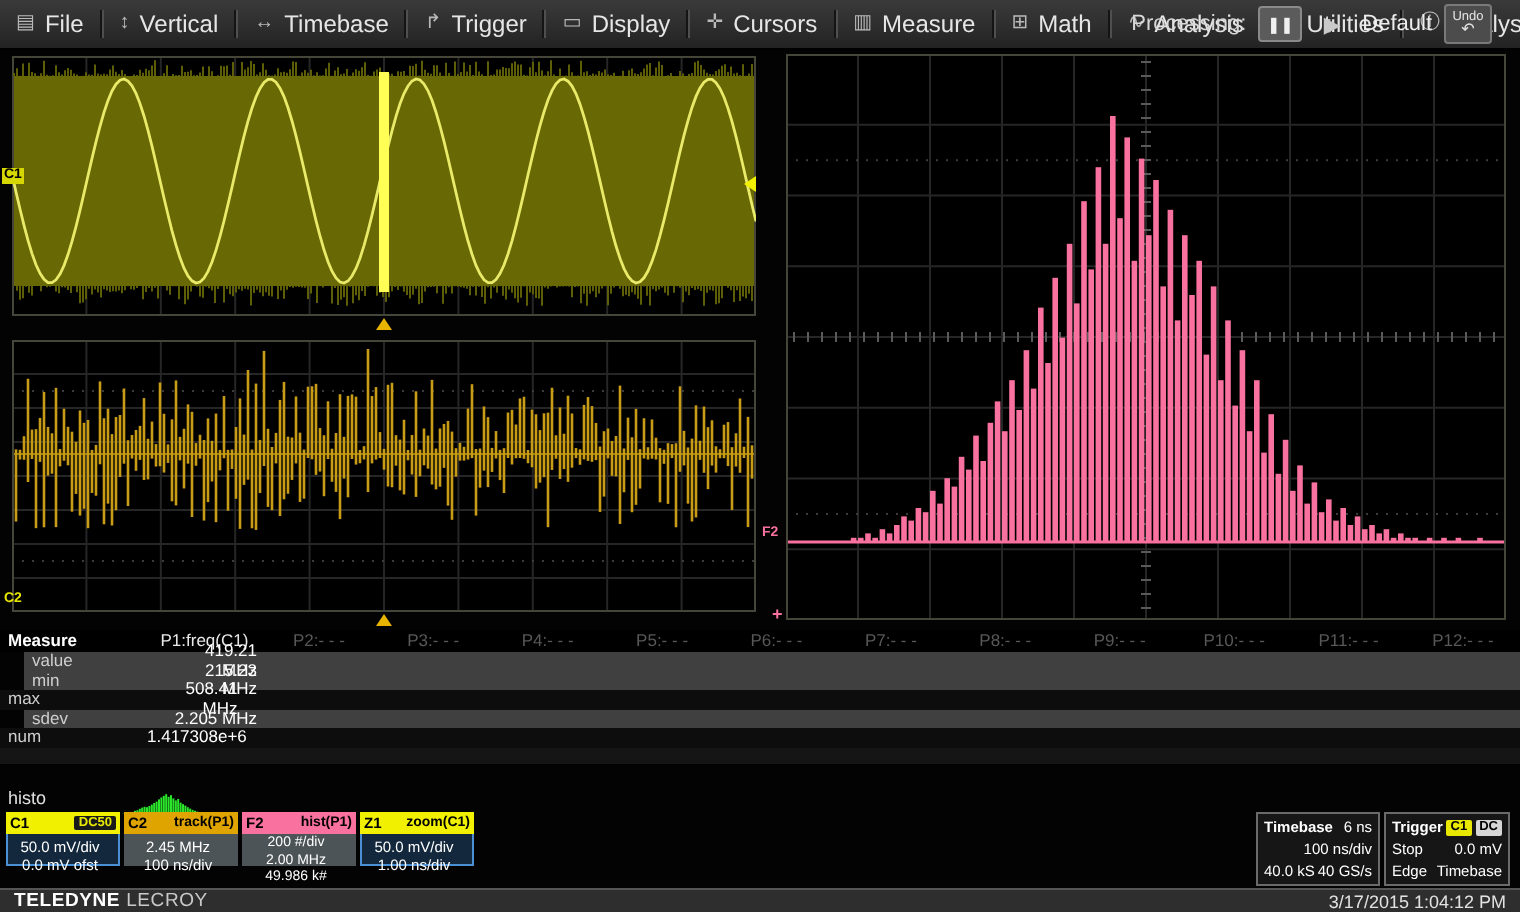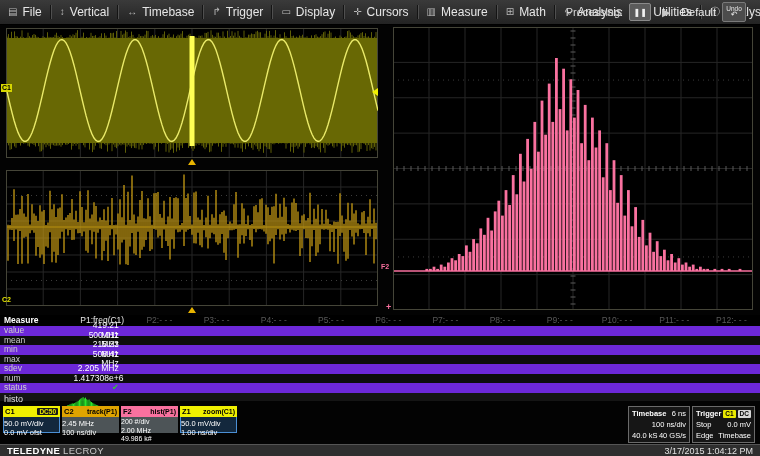--- a/index.html
+++ b/index.html
@@ -39,31 +39,31 @@
   
   .mtable{position:absolute;left:0;top:315px;width:760px;font-size:8.5px;}
   .mrow{display:flex;height:9.5px;line-height:9.5px;align-items:center;}
   .mrow.mhead{height:11px;line-height:11px;background:#000;}
   .mlabelcell{width:74px;padding-left:4px;color:#cfcfcf;box-sizing:border-box;}
   .mhead .mlabelcell{color:#ffffff;font-weight:bold;}
   .mcolh{width:57.5px;text-align:center;color:#585858;}
   .mcolh.p1{color:#e8e8e8;}
   .mval{width:57.5px;text-align:right;padding-right:12px;color:#ffffff;box-sizing:border-box;}
   .mval.check{color:#2ecc2e;font-size:8px;}
-  .rA{background:#6d28d9;} .rB{background:#0d0d0d;} .rF{background:#151515;height:8px;}
+  .rA{background:#404040;margin-left:12px;} .rB{background:#0d0d0d;} .rF{background:#151515;height:8px;}
   
   .histo-label{position:absolute;left:4px;top:394px;color:#e0e0e0;font-size:9px;}
   .histo-thumb{position:absolute;left:55px;top:393px;}
   
   .descbox{position:absolute;top:406px;width:57px;height:37px;box-sizing:border-box;}
   .dhead{height:11px;display:flex;align-items:center;justify-content:space-between;
          padding:0 2px;box-sizing:border-box;color:#000;font-size:7.5px;font-weight:bold;}
   .dbadge{background:#1a1a1a;color:#e8e800;font-size:6.5px;font-weight:bold;padding:0 2px;border-radius:1px;}
   .dtitle{font-weight:bold;font-size:7px;}
-  .dbody{height:16px;box-sizing:border-box;text-align:left;padding:2px 3px 0 0;color:#fff;font-size:7.5px;line-height:9px;}
+  .dbody{height:16px;box-sizing:border-box;text-align:center;padding:2px 3px 0 0;color:#fff;font-size:7.5px;line-height:9px;}
   .dbody.sel{background:#13283d;border:1px solid #4b8fd4;border-top:none;}
   .dbody.gray{background:#4d5457;}
   
   .infobox{position:absolute;top:406px;height:37px;background:#161616;border:1px solid #6a6a6a;
            box-sizing:border-box;color:#fff;font-size:7.5px;padding:1px 3px;}
   .ibrow{display:flex;justify-content:space-between;height:11px;line-height:11px;align-items:center;}
   .ibname{font-weight:bold;color:#fff;}
   .badge{font-size:6.5px;font-weight:bold;padding:0 2px;border-radius:1px;line-height:8px;}
   .badge.yel{background:#e8e800;color:#000;}
   .badge.wht{background:#d6d6d6;color:#000;margin-left:2px;}
@@ -1108,35 +1108,20 @@
         <span class="mval"></span>
         <span class="mval"></span>
         <span class="mval"></span>
         <span class="mval"></span>
         <span class="mval"></span>
         <span class="mval"></span>
         <span class="mval"></span>
         <span class="mval"></span>
         <span class="mval"></span>
       </div>
-      <div class="mrow rB">
-        <span class="mlabelcell">mean</span>
-        <span class="mval">500.011 MHz</span>
-        <span class="mval"></span>
-        <span class="mval"></span>
-        <span class="mval"></span>
-        <span class="mval"></span>
-        <span class="mval"></span>
-        <span class="mval"></span>
-        <span class="mval"></span>
-        <span class="mval"></span>
-        <span class="mval"></span>
-        <span class="mval"></span>
-        <span class="mval"></span>
-      </div>
       <div class="mrow rA">
         <span class="mlabelcell">min</span>
         <span class="mval">215.23 MHz</span>
         <span class="mval"></span>
         <span class="mval"></span>
         <span class="mval"></span>
         <span class="mval"></span>
         <span class="mval"></span>
         <span class="mval"></span>
         <span class="mval"></span>
@@ -1171,35 +1156,20 @@
         <span class="mval"></span>
         <span class="mval"></span>
         <span class="mval"></span>
         <span class="mval"></span>
         <span class="mval"></span>
         <span class="mval"></span>
       </div>
       <div class="mrow rB">
         <span class="mlabelcell">num</span>
         <span class="mval">1.417308e+6</span>
-        <span class="mval"></span>
-        <span class="mval"></span>
-        <span class="mval"></span>
-        <span class="mval"></span>
-        <span class="mval"></span>
-        <span class="mval"></span>
-        <span class="mval"></span>
-        <span class="mval"></span>
-        <span class="mval"></span>
-        <span class="mval"></span>
-        <span class="mval"></span>
-      </div>
-      <div class="mrow rA">
-        <span class="mlabelcell">status</span>
-        <span class="mval check">✔</span>
         <span class="mval"></span>
         <span class="mval"></span>
         <span class="mval"></span>
         <span class="mval"></span>
         <span class="mval"></span>
         <span class="mval"></span>
         <span class="mval"></span>
         <span class="mval"></span>
         <span class="mval"></span>
         <span class="mval"></span>

